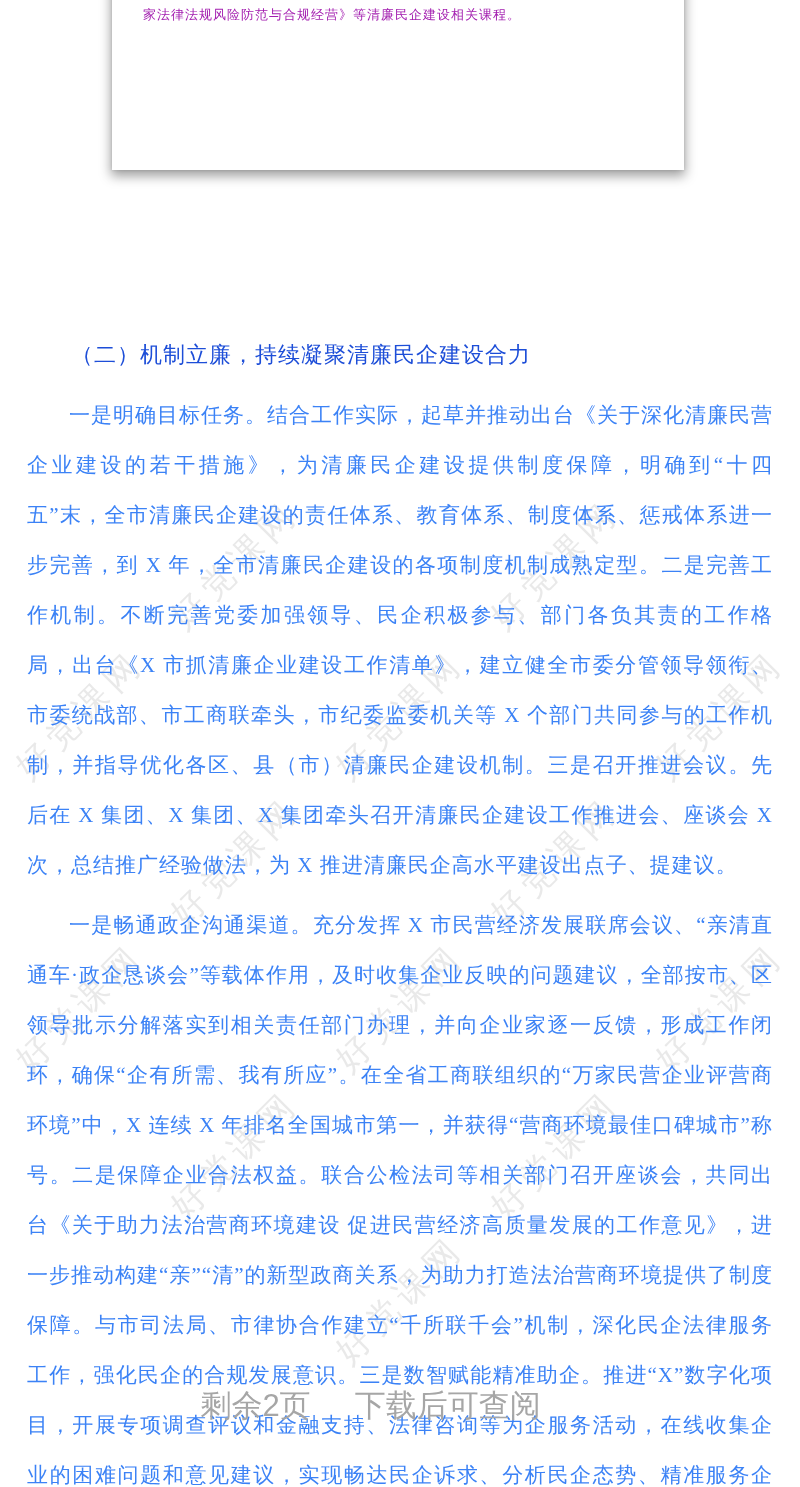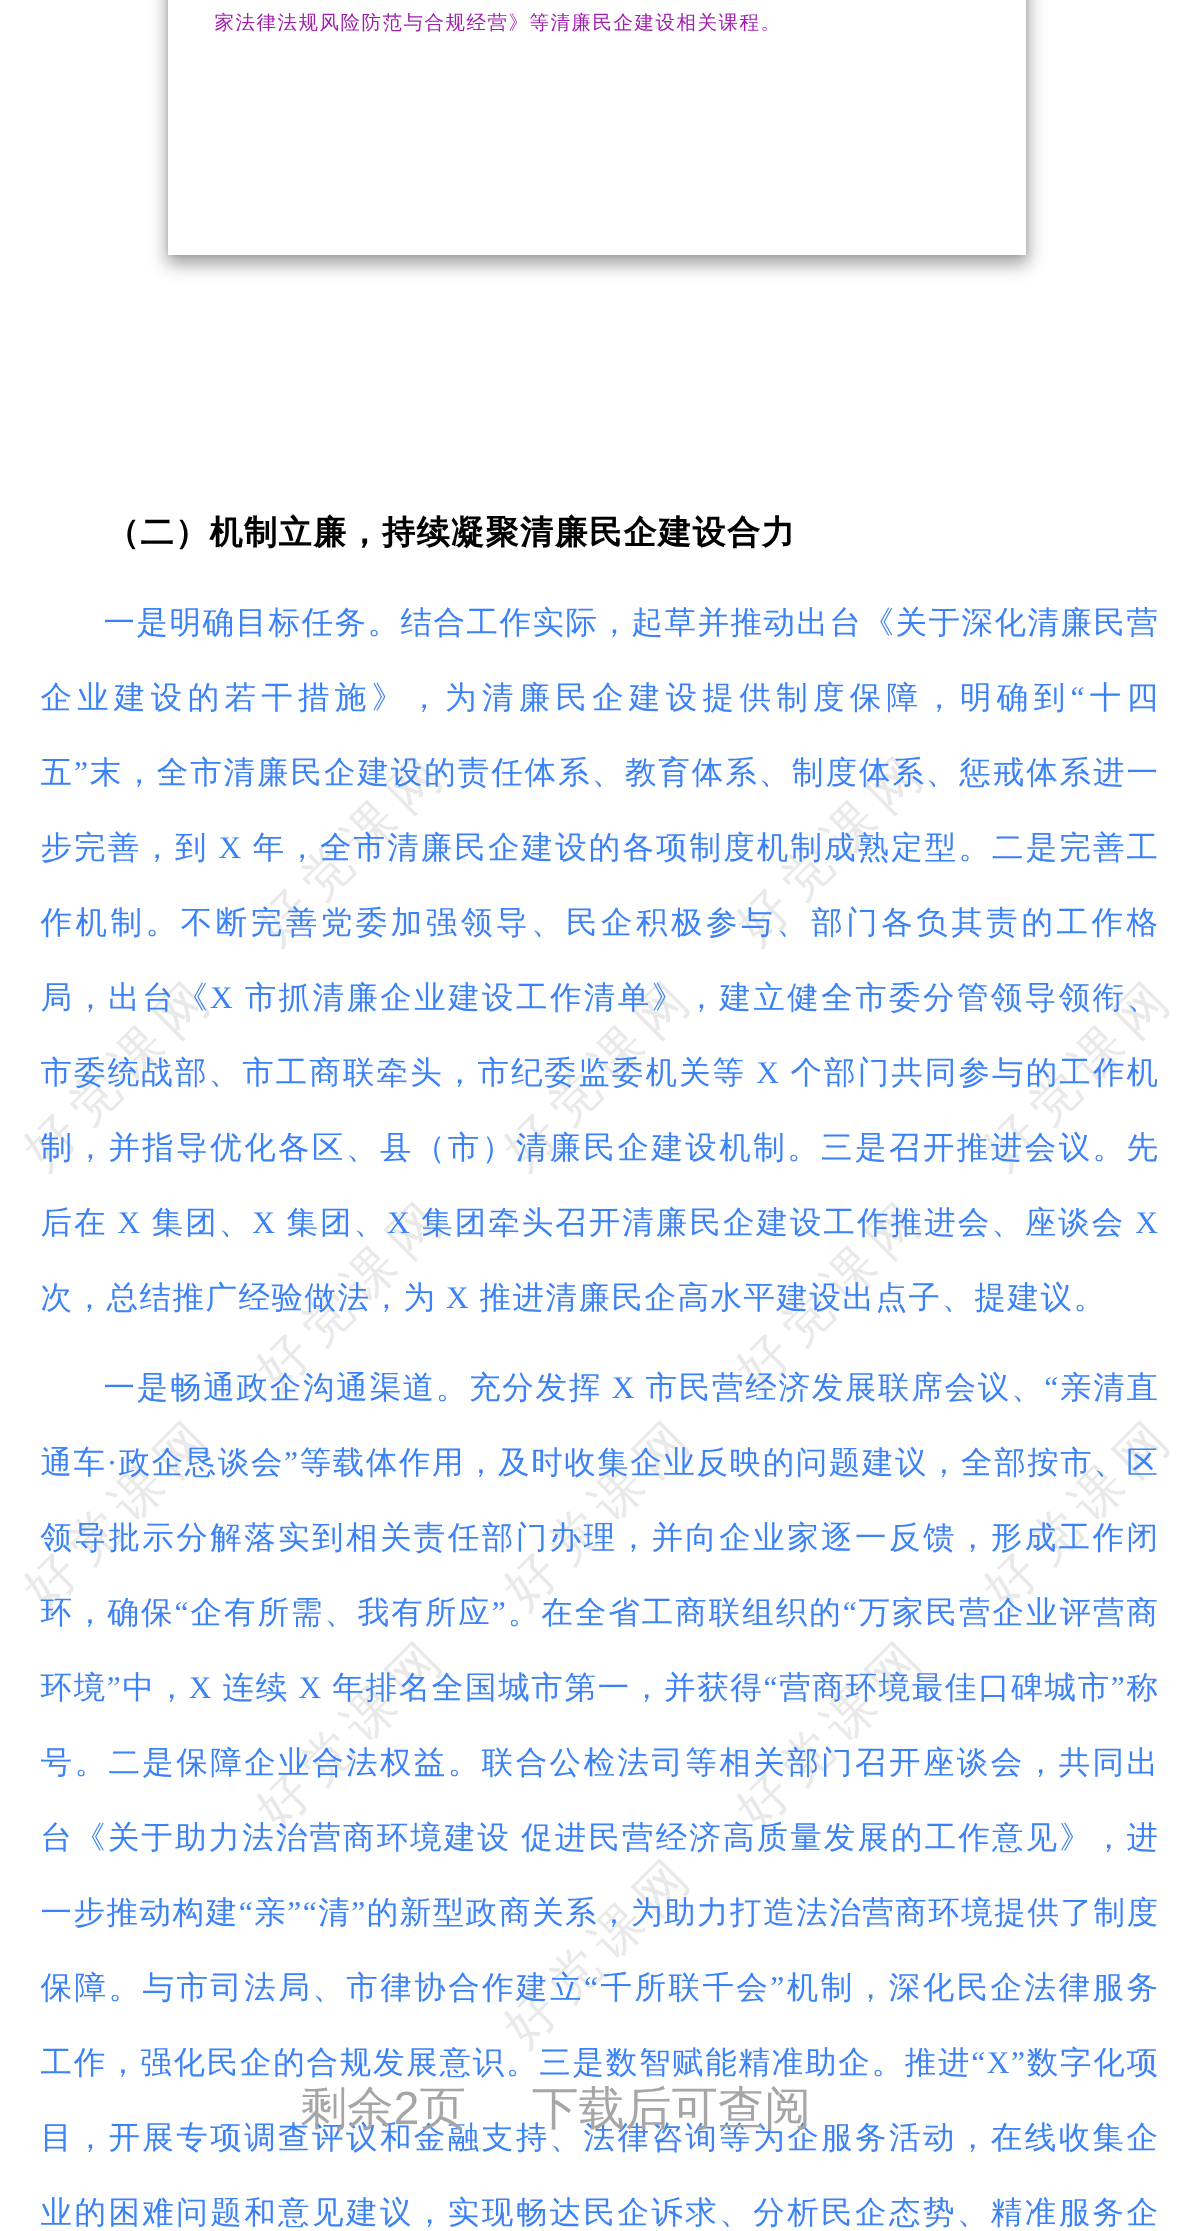--- a/index.html
+++ b/index.html
@@ -56,24 +56,24 @@
     position: absolute;
     left: 0;
     top: 330px;
     width: 800px;
     padding: 0 27px;
     z-index: 1;
   }
   .sec-heading {
     font-size: 22px;
     line-height: 50px;
-    font-weight: bold;
+    font-weight: normal;
     text-indent: 2em;
     letter-spacing: 1px;
-    color: #000000;
+    color: #1d4ed8;
   }
   .sec-para {
     margin-top: 10px;
     font-size: 21px;
     line-height: 50px;
     text-align: justify;
     text-indent: 2em;
     letter-spacing: 1px;
     color: #3b82f6;
   }

